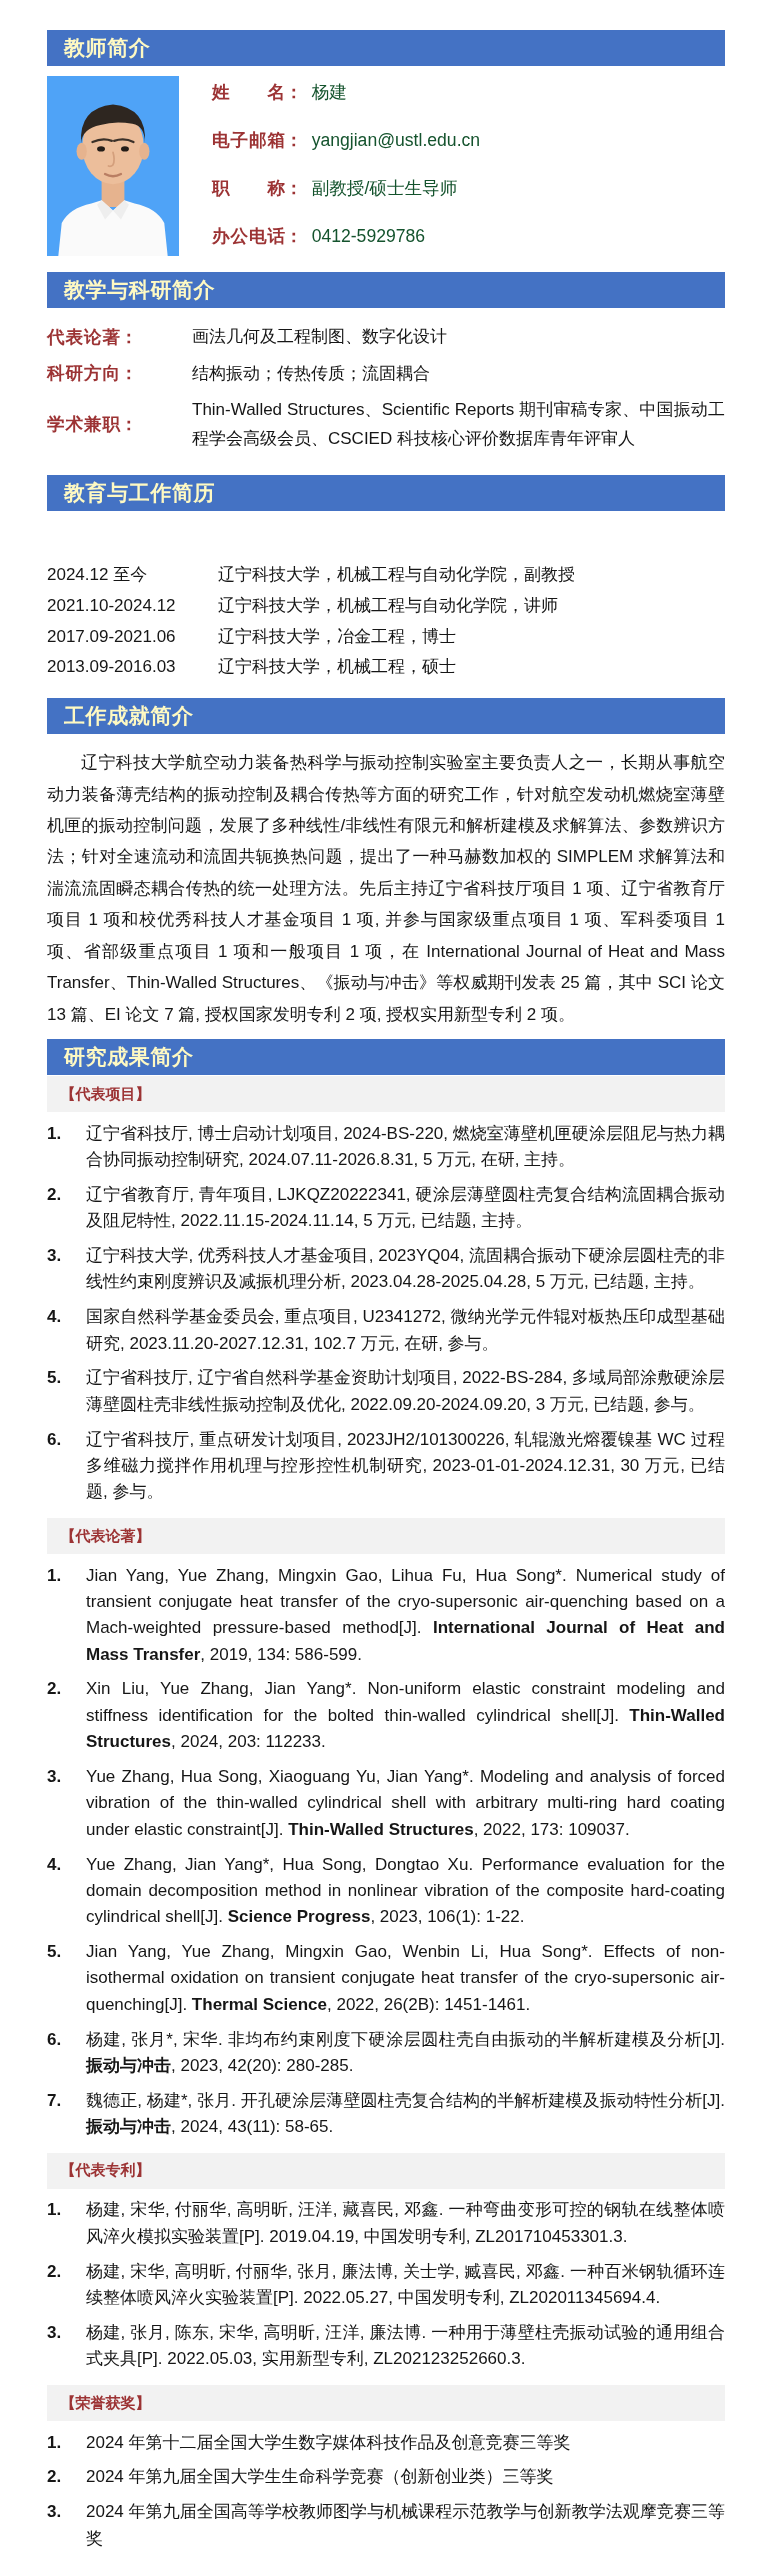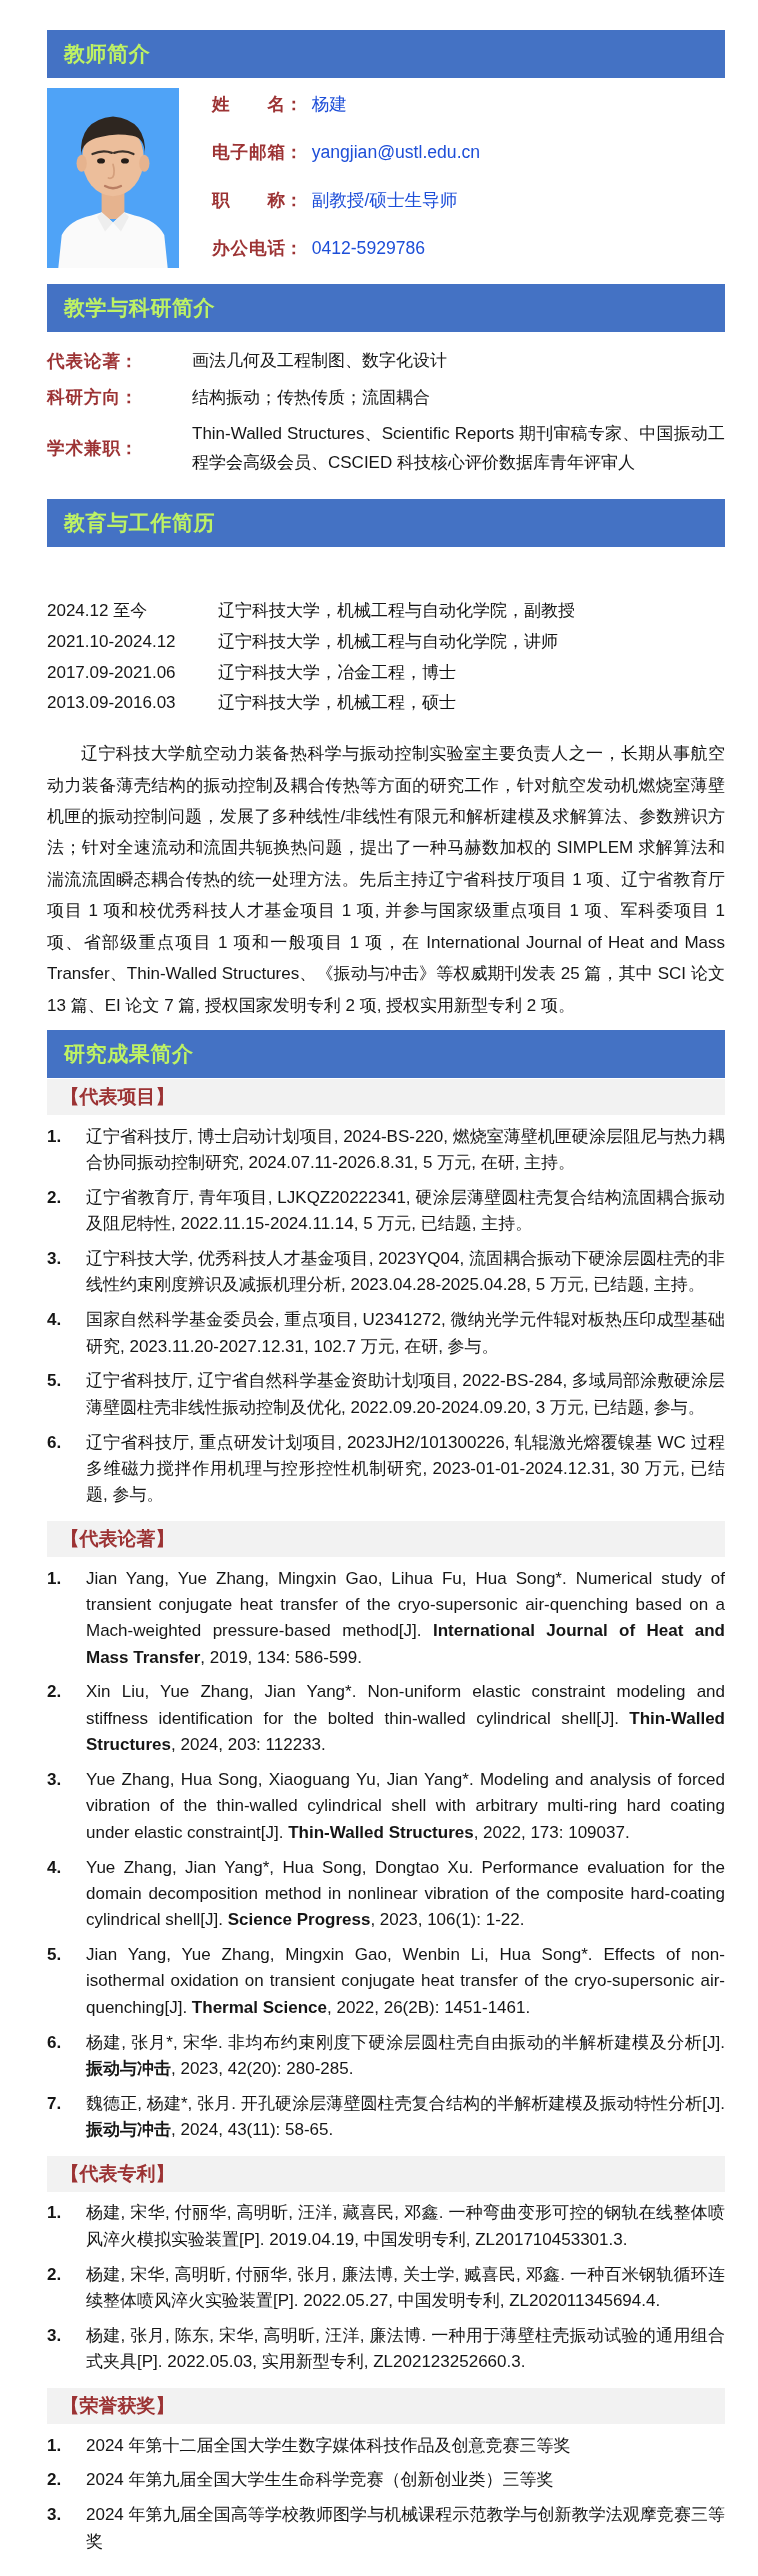--- a/index.html
+++ b/index.html
@@ -8,22 +8,22 @@
     font-family:"Liberation Sans","DejaVu Sans",sans-serif;
     color:#161616;
     -webkit-font-smoothing:antialiased;
   }
   .page{
     width:758px;min-height:2576px;box-sizing:border-box;
     padding:30px 33px 23px 47px;background:#fff;
   }
   
   .bar{
-    background:#4472C4;color:#bef264;
-    height:48px;display:flex;align-items:center;
+    background:#4472C4;color:#fef9c3;
+    height:36px;display:flex;align-items:center;
     padding-left:17px;box-sizing:border-box;
     font-size:21px;font-weight:bold;letter-spacing:0.6px;
     margin-top:9px;
   }
   .bar:first-child{margin-top:0;}
   
   .basic{display:flex;gap:33px;padding:10.2px 0 6.8px;}
   .photo{
     flex:0 0 132px;height:180px;background:#4FA3F7;
     overflow:hidden;position:relative;
@@ -32,42 +32,42 @@
   .fields{
     flex:1;display:flex;flex-direction:column;
     justify-content:space-between;padding:5.7px 0 8px;
   }
   .field{font-size:17.6px;line-height:1.25;}
   .flabel{color:#9C3334;font-weight:bold;}
   .ftext{
     display:inline-block;min-width:4.15em;
     text-align:justify;text-align-last:justify;text-justify:inter-character;
   }
-  .fvalue{color:#1d4ed8;margin-left:9px;}
+  .fvalue{color:#14532d;margin-left:9px;}
   
   .teach{padding:8px 0 5.7px;}
   .trow{display:flex;align-items:center;font-size:17px;line-height:1.7;margin:6.8px 0;}
   .trow .flabel{flex:0 0 145px;font-size:17.6px;}
   .tvalue{flex:1;text-align:justify;}
   
   .edu{padding:8px 0 5.7px;margin-top:41px;}
   .erow{display:flex;font-size:17px;line-height:1.8;}
   .eperiod{flex:0 0 171px;}
   .edetail{flex:1;}
   
   .achv{
     font-size:17px;line-height:1.85;text-align:justify;
     text-indent:2em;margin:13.6px 0 8px;
   }
   
   .band{
     background:#F2F2F2;color:#9C3334;
     height:36px;display:flex;align-items:center;
     padding-left:13.6px;box-sizing:border-box;
-    font-size:19px;font-weight:bold;
+    font-size:15px;font-weight:bold;
     margin-top:12.5px;
   }
   .bar + .band{margin-top:1.1px;}
   
   .olist{list-style:none;margin:3.4px 0 0;padding:0;}
   .oitem{display:flex;font-size:17px;line-height:1.55;margin:8.5px 0;}
   .num{flex:0 0 39px;font-weight:bold;}
   .itext{flex:1;text-align:justify;}
   .journal{font-weight:bold;}
 </style>
@@ -157,20 +157,23 @@
     <div class="erow">
       <span class="eperiod">2017.09-2021.06</span>
       <span class="edetail">辽宁科技大学，冶金工程，博士</span>
     </div>
     <div class="erow">
       <span class="eperiod">2013.09-2016.03</span>
       <span class="edetail">辽宁科技大学，机械工程，硕士</span>
     </div>
   </div>
 
+  <div class="bar">
+    <span>工作成就简介</span>
+  </div>
   <p class="achv">辽宁科技大学航空动力装备热科学与振动控制实验室主要负责人之一，长期从事航空动力装备薄壳结构的振动控制及耦合传热等方面的研究工作，针对航空发动机燃烧室薄壁机匣的振动控制问题，发展了多种线性/非线性有限元和解析建模及求解算法、参数辨识方法；针对全速流动和流固共轭换热问题，提出了一种马赫数加权的 SIMPLEM 求解算法和湍流流固瞬态耦合传热的统一处理方法。先后主持辽宁省科技厅项目 1 项、辽宁省教育厅项目 1 项和校优秀科技人才基金项目 1 项, 并参与国家级重点项目 1 项、军科委项目 1 项、省部级重点项目 1 项和一般项目 1 项，在 International Journal of Heat and Mass Transfer、Thin-Walled Structures、《振动与冲击》等权威期刊发表 25 篇，其中 SCI 论文 13 篇、EI 论文 7 篇, 授权国家发明专利 2 项, 授权实用新型专利 2 项。</p>
 
   <div class="bar">
     <span>研究成果简介</span>
   </div>
 
   <div class="band">
     <span>【代表项目】</span>
   </div>
   <ul class="olist">

